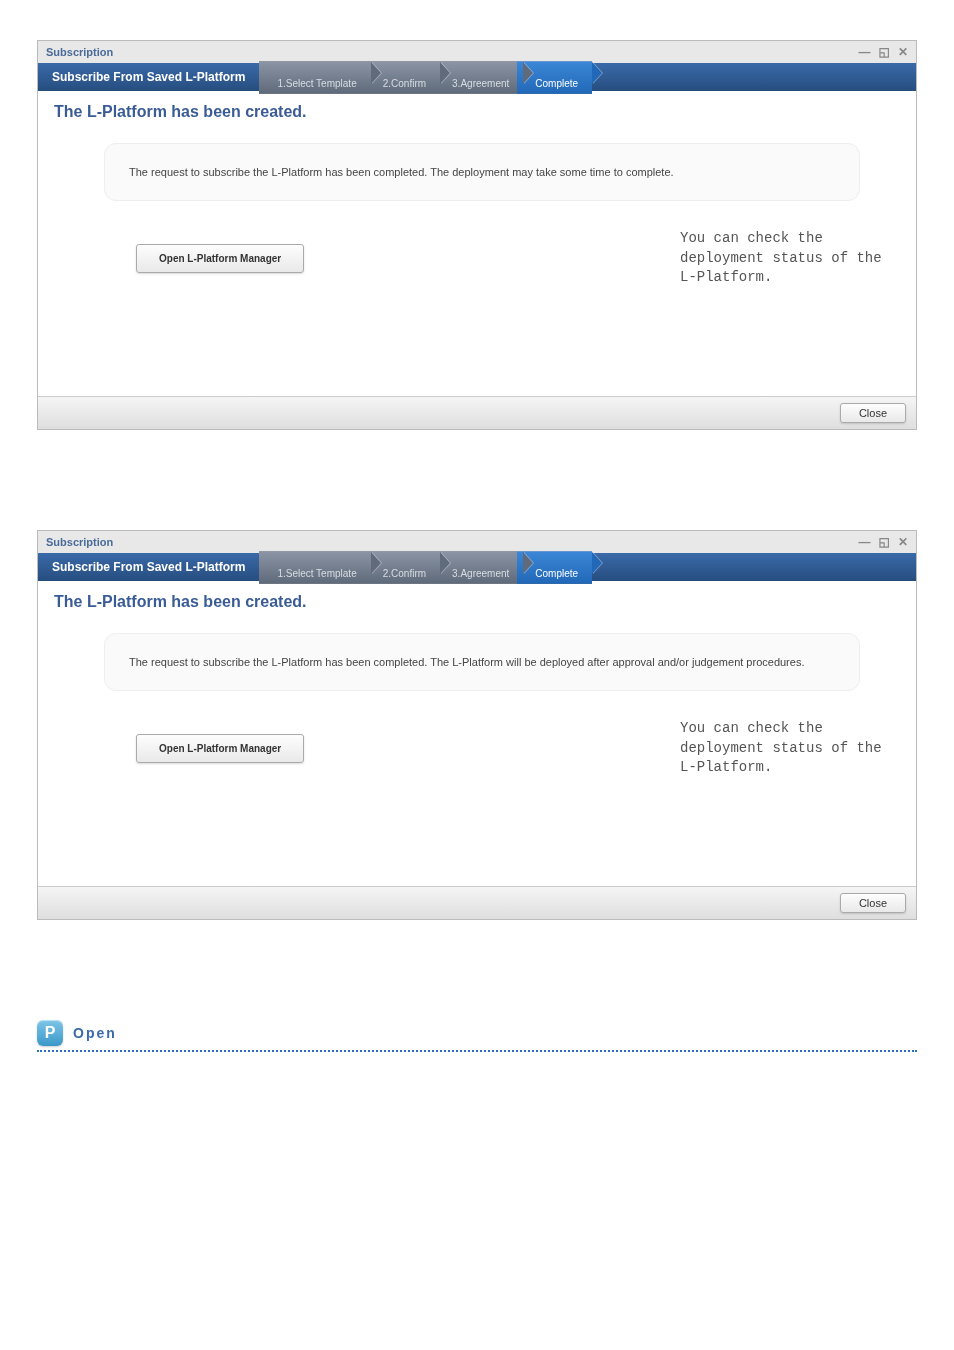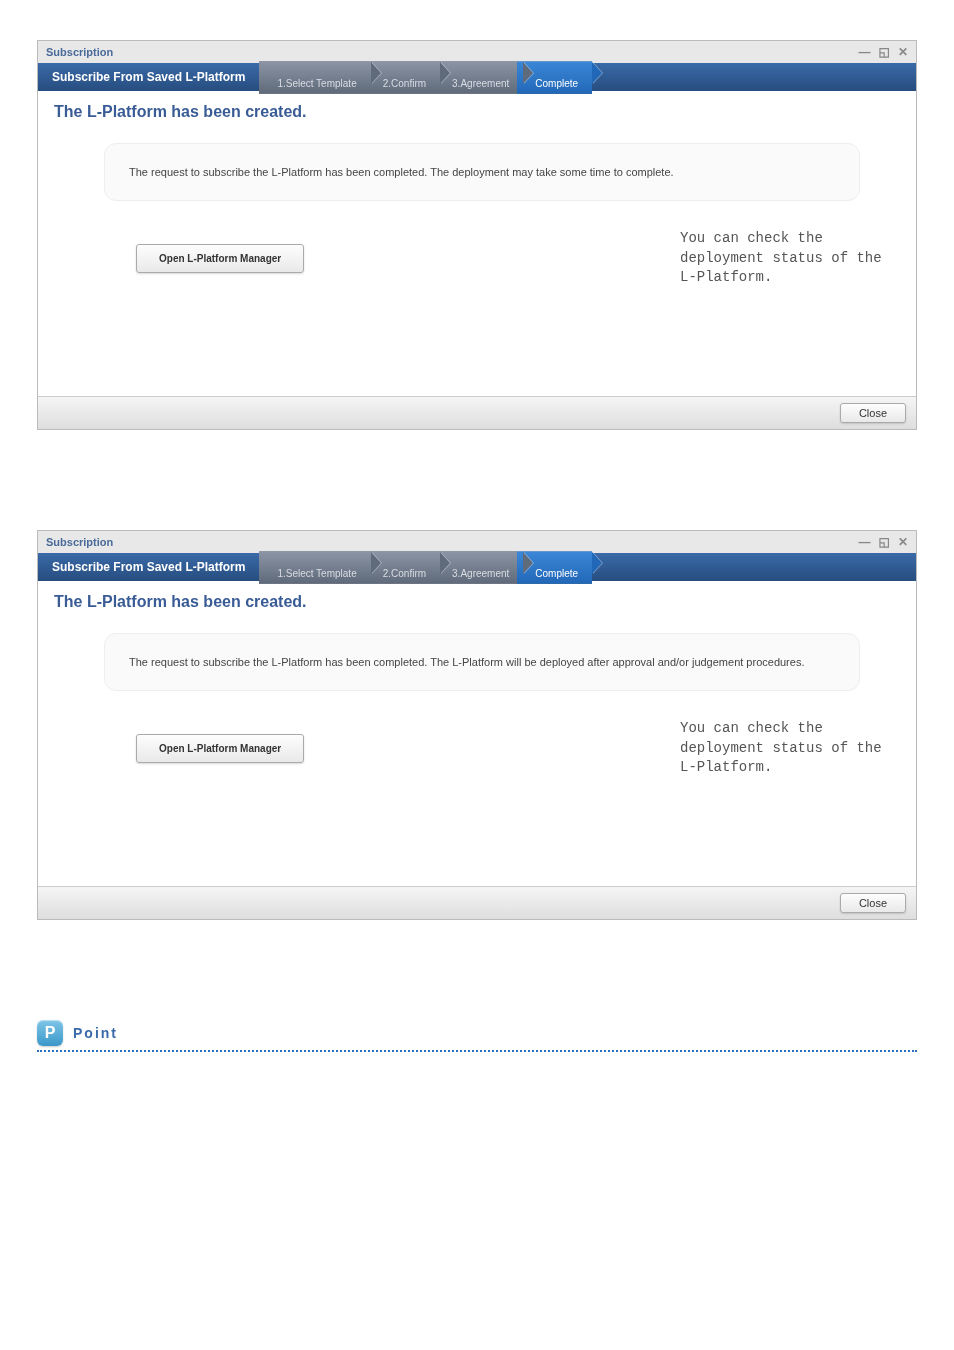--- a/index.html
+++ b/index.html
@@ -269,16 +269,16 @@
     </div>
   </div>
   <div class="footer">
     <button class="close-btn">Close</button>
   </div>
 </div>
 
 <div class="point-section">
   <div class="point-heading">
     <div class="p-icon">P</div>
-    <span class="p-label">Point</span>
+    <span class="p-label">Open</span>
   </div>
   <hr class="dotted-line">
 </div>
 
 </body></html>

